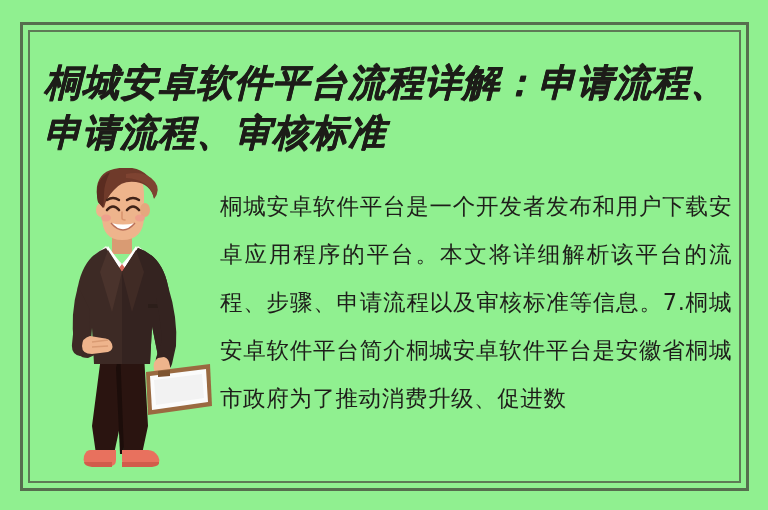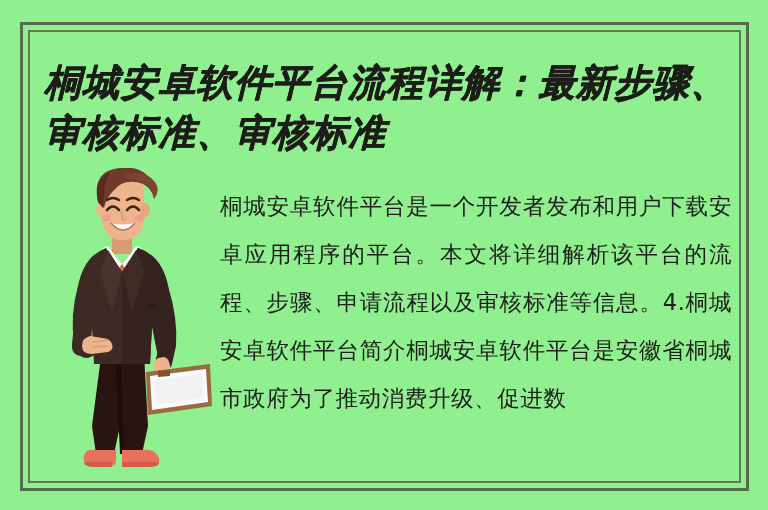--- a/index.html
+++ b/index.html
@@ -88,21 +88,21 @@
   }
 </style>
 </head>
 <body>
 
 <div id="page">
 
   <div class="frame-outer"></div>
   <div class="frame-inner"></div>
 
-  <div class="title">桐城安卓软件平台流程详解：最新步骤、审核标准、审核标准</div>
+  <div class="title">桐城安卓软件平台流程详解：申请流程、申请流程、审核标准</div>
 
   <div class="illustration">
     <svg class="illu-svg" viewBox="0 0 150 322" xmlns="http://www.w3.org/2000/svg">
 
       <path d="M44 150 L80 150 L86 258 L80 286 L62 286 L58 258 L52 286 L34 286 L30 258 Z" fill="#2a1410"></path>
       <path d="M58 180 L62 286 L58 286 L54 200 Z" fill="#1c0d0a"></path>
 
       <path d="M28 282 Q24 282 22 288 Q20 296 28 298 L48 298 Q54 298 54 292 L54 282 Z" fill="#e8715e"></path>
       <path d="M60 282 L60 292 Q60 298 68 298 L92 298 Q100 296 96 288 Q92 282 86 282 Z" fill="#e8715e"></path>
       <path d="M22 294 Q22 298 30 299 L50 299 L50 294 Z" fill="#d15c4b"></path>
@@ -165,15 +165,15 @@
       <ellipse cx="44" cy="50" rx="5" ry="3.4" fill="#ef9c8c" opacity="0.85"></ellipse>
       <ellipse cx="78" cy="50" rx="5" ry="3.4" fill="#ef9c8c" opacity="0.85"></ellipse>
 
       <path d="M60 44 L60 50 Q60 52 63 52" stroke="#d9956e" stroke-width="1.6" fill="none" stroke-linecap="round"></path>
 
       <path d="M49 55 Q61 69 73 55 Q61 58 49 55 Z" fill="#ffffff"></path>
       <path d="M49 55 Q61 69 73 55" stroke="#b9715a" stroke-width="1.4" fill="none"></path>
     </svg>
   </div>
 
-  <div class="body-text">桐城安卓软件平台是一个开发者发布和用户下载安卓应用程序的平台。本文将详细解析该平台的流程、步骤、申请流程以及审核标准等信息。4.桐城安卓软件平台简介桐城安卓软件平台是安徽省桐城市政府为了推动消费升级、促进数</div>
+  <div class="body-text">桐城安卓软件平台是一个开发者发布和用户下载安卓应用程序的平台。本文将详细解析该平台的流程、步骤、申请流程以及审核标准等信息。7.桐城安卓软件平台简介桐城安卓软件平台是安徽省桐城市政府为了推动消费升级、促进数</div>
 
 </div>
 
 </body></html>

